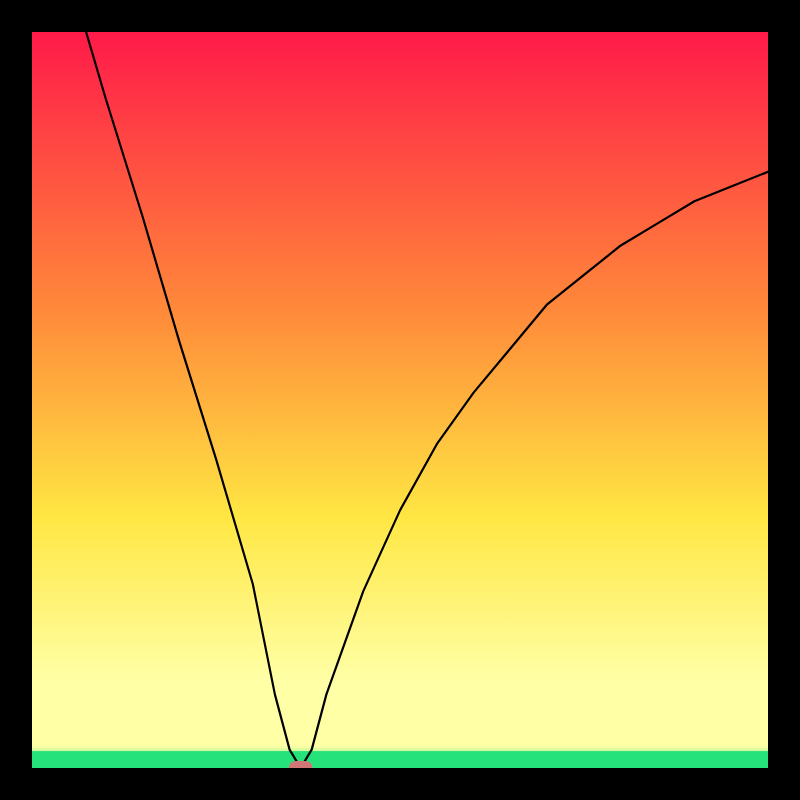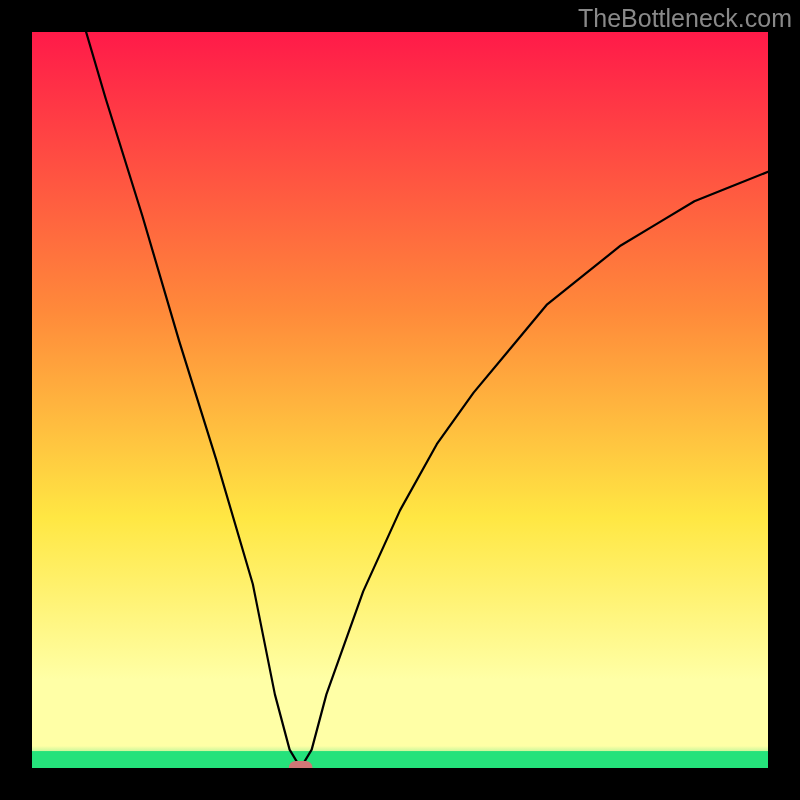--- a/index.html
+++ b/index.html
@@ -22,21 +22,20 @@
     z-index: 10;
   }
   svg {
     display: block;
   }
 </style>
 </head>
 <body>
 
 <div class="chart-container">
-  <div class="watermark">TheBottleneck.com</div>
   <svg id="chart-svg" width="800" height="800" viewBox="0 0 800 800">
       <defs>
         <linearGradient id="bg-grad" x1="0" y1="0" x2="0" y2="1">
           <stop offset="0%" stop-color="#ff1a49"></stop>
           <stop offset="38%" stop-color="#ff8a3a"></stop>
           <stop offset="66%" stop-color="#ffe743"></stop>
           <stop offset="88%" stop-color="#ffffa6"></stop>
           <stop offset="97%" stop-color="#ffffa6"></stop>
           <stop offset="100%" stop-color="#25e27b"></stop>
         </linearGradient>

